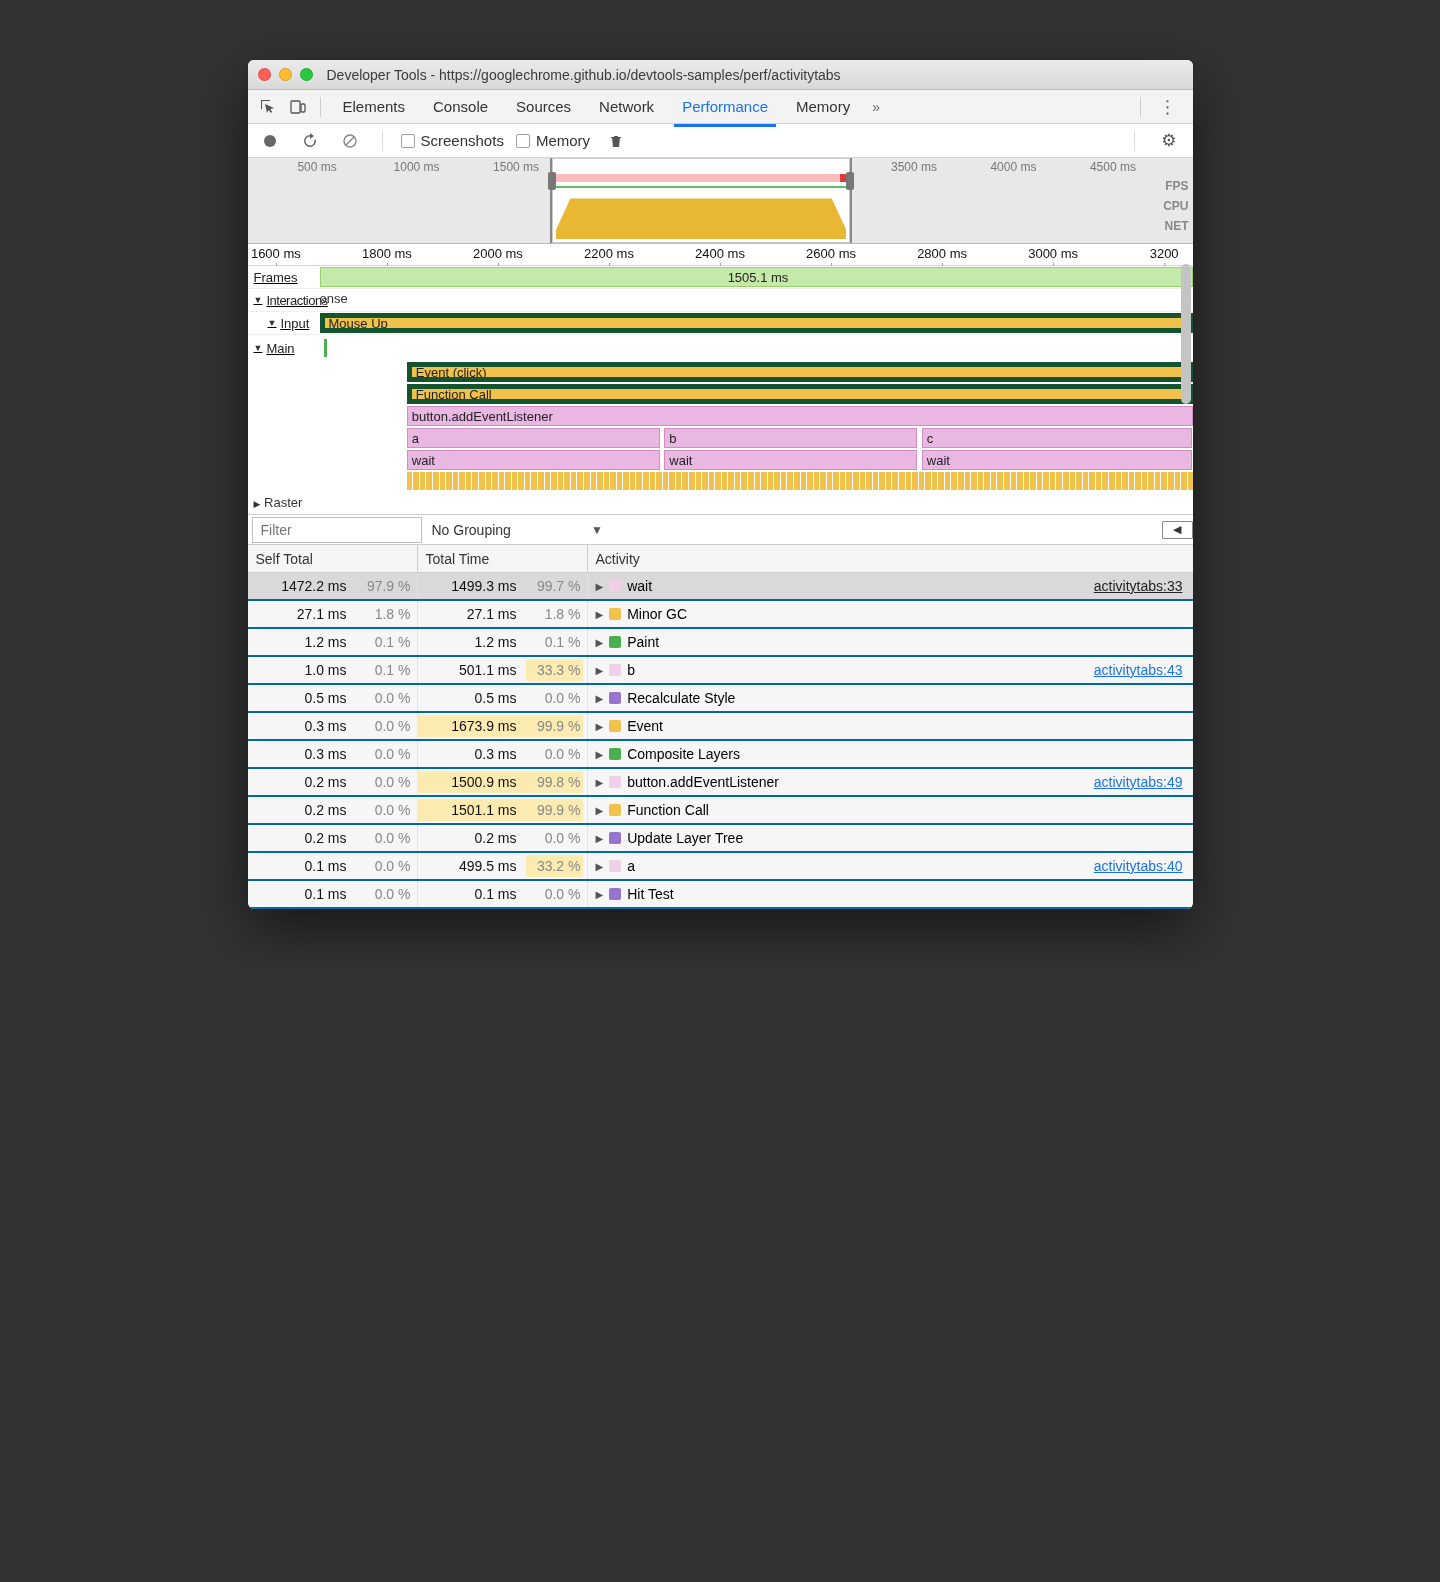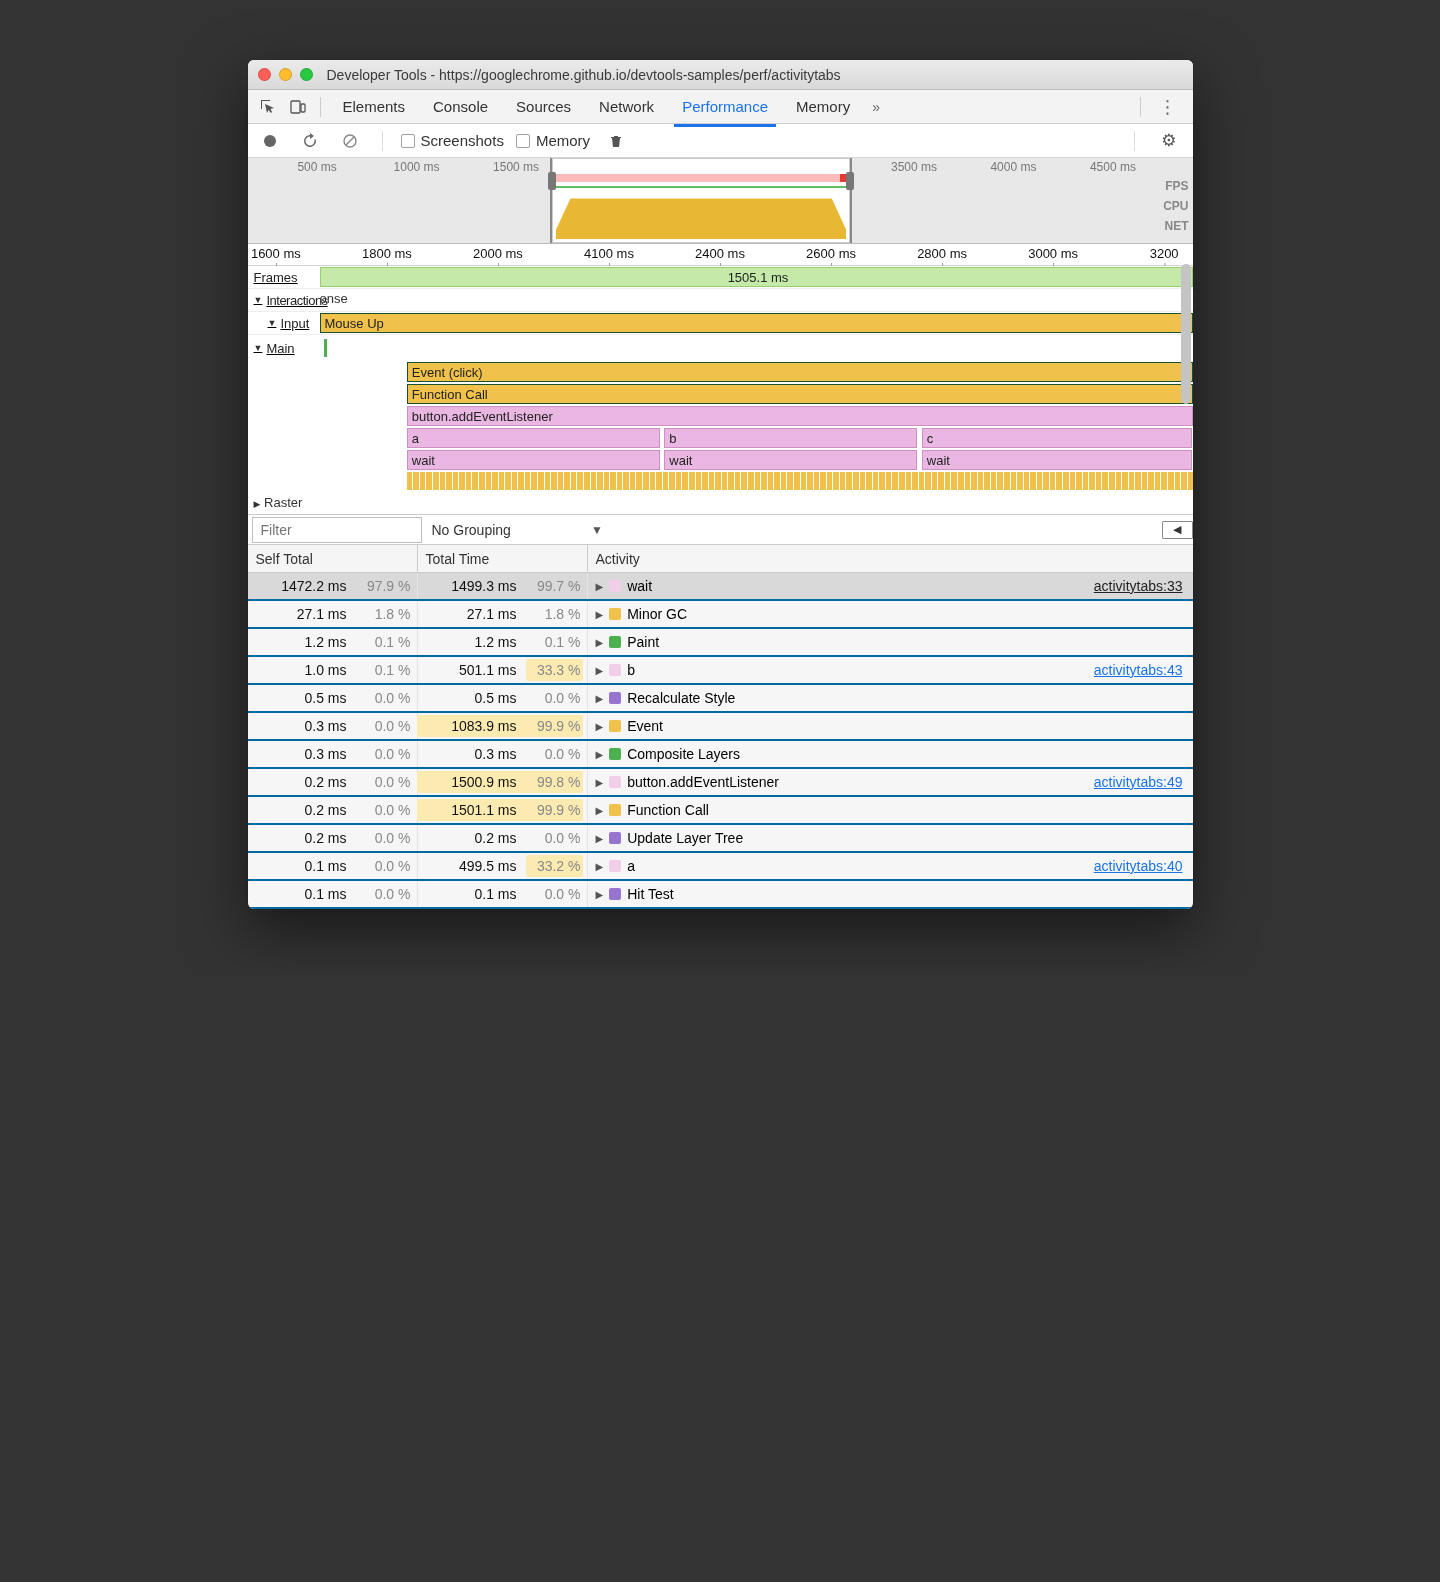--- a/index.html
+++ b/index.html
@@ -115,21 +115,21 @@
 .timeline { background: #fff; border-bottom: 1px solid #ccc; position: relative; }
 .tl-scale { height: 22px; border-bottom: 1px solid #d4d4d4; display: flex; font-size: 13px; color: #111; position: relative; }
 .tl-scale .tick { position: absolute; top: 2px; transform: translateX(-50%); }
 .tl-scale .tick::before { content:""; position:absolute; left:50%; top:17px; width:1px; height:3px; background:#999; }
 .track-label { width: 72px; padding-left: 6px; font-size: 13px; color: #222; display: flex; align-items: center; gap: 4px; }
 .disc { font-size: 9px; color: #333; }
 .row { display: flex; align-items: center; border-bottom: 1px solid #eee; text-decoration: underline; }
 .row .bar-area { flex: 1; position: relative; height: 22px; overflow:hidden; }
 .bar { position: absolute; top: 1px; bottom: 1px; font-size: 13px; color: #222; padding-left: 4px; display: flex; align-items: center; overflow: hidden; white-space: nowrap; }
 .bar.green { background: #c4e9a8; border: 1px solid #98d06b; }
-.bar.gold  { background: #f0c14b; border: 1px solid #14532d; }
+.bar.gold  { background: #f0c14b; border: 5px solid #14532d; }
 .bar.pink  { background: #e9b7e2; border: 1px solid #ce8fc5; }
 .interactions-row { background:#fff; }
 .main-section .row { border-bottom:none; }
 .flamegrid .bar-area { height: 22px; }
 .scrollthumb { position:absolute; right:2px; top:0; bottom:0; width:10px; }
 .scrollthumb div { position:absolute; top:20px; height:140px; left:0; right:0; background:#c4c4c4; border-radius:5px; }
 .raster { font-size: 13px; color: #333; padding: 4px 6px; }
 
 .dtabs {
   height: 34px; display: flex; align-items: center; font-size: 15px;
@@ -278,21 +278,21 @@
       <div>CPU</div>
       <div>NET</div>
     </div>
   </div>
 
   <div class="timeline" style="position:relative;">
     <div class="tl-scale" id="tl-scale">
         <span class="tick" style="left: 3%;">1600 ms</span>
         <span class="tick" style="left: 14.75%;">1800 ms</span>
         <span class="tick" style="left: 26.5%;">2000 ms</span>
-        <span class="tick" style="left: 38.25%;">4100 ms</span>
+        <span class="tick" style="left: 38.25%;">2200 ms</span>
         <span class="tick" style="left: 50%;">2400 ms</span>
         <span class="tick" style="left: 61.75%;">2600 ms</span>
         <span class="tick" style="left: 73.5%;">2800 ms</span>
         <span class="tick" style="left: 85.25%;">3000 ms</span>
         <span class="tick" style="left: 97%;">3200</span>
       </div>
 
     <div class="row">
       <div class="track-label">
           <span>Frames</span>
@@ -619,21 +619,21 @@
             <span></span>
           </div>
         </div>
         <div class="tbl-row">
           <div class="cell self">
             <span class="ms">0.3 ms</span>
             <span class="pct">0.0 %</span>
           </div>
           <div class="cell total" style="z-index:0;">
             <span class="hl" style="width:98%;"></span>
-            <span class="ms">1083.9 ms</span>
+            <span class="ms">1673.9 ms</span>
             <span class="pct">99.9 %</span>
           </div>
           <div class="cell act">
             <span class="actleft">
               <span class="tri">▶</span>
               <span class="sw gold"></span>
               <span>Event</span>
             </span>
             <span></span>
           </div>

